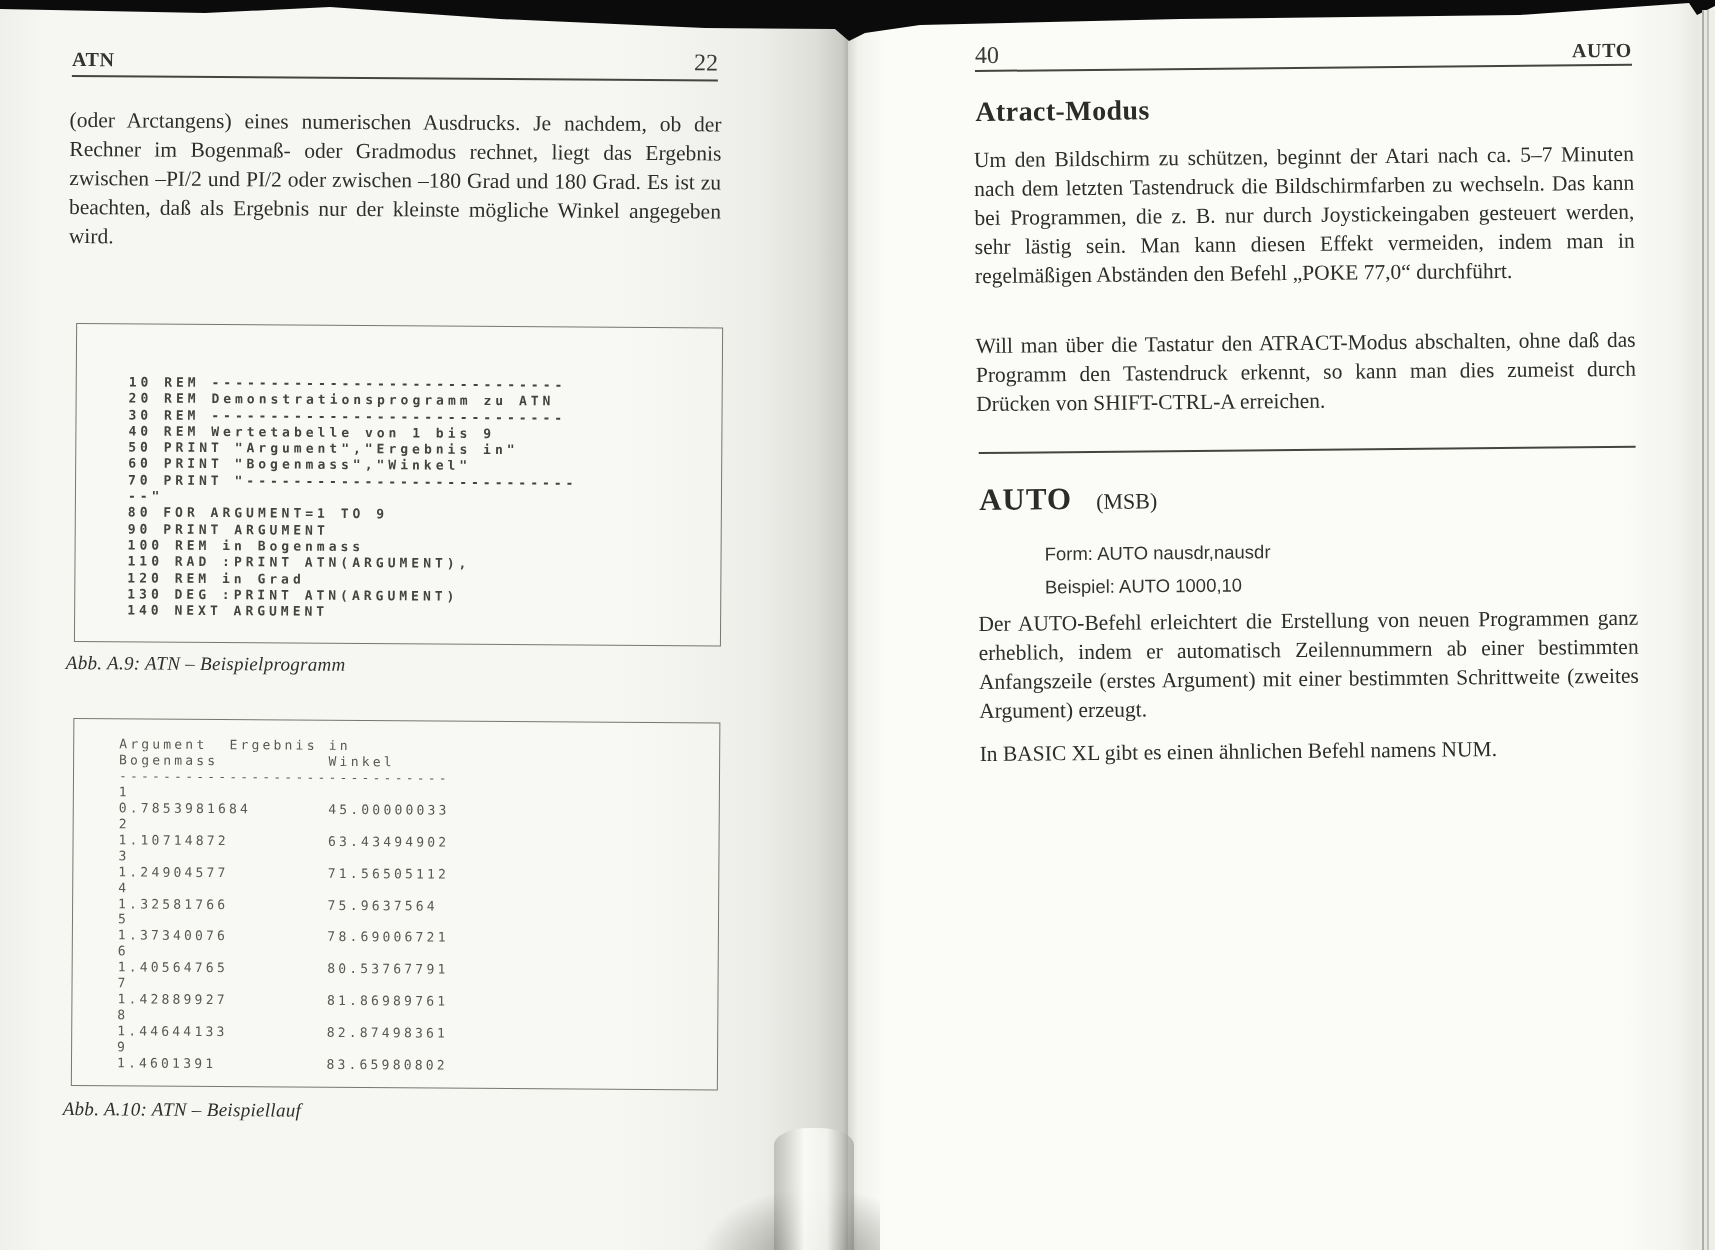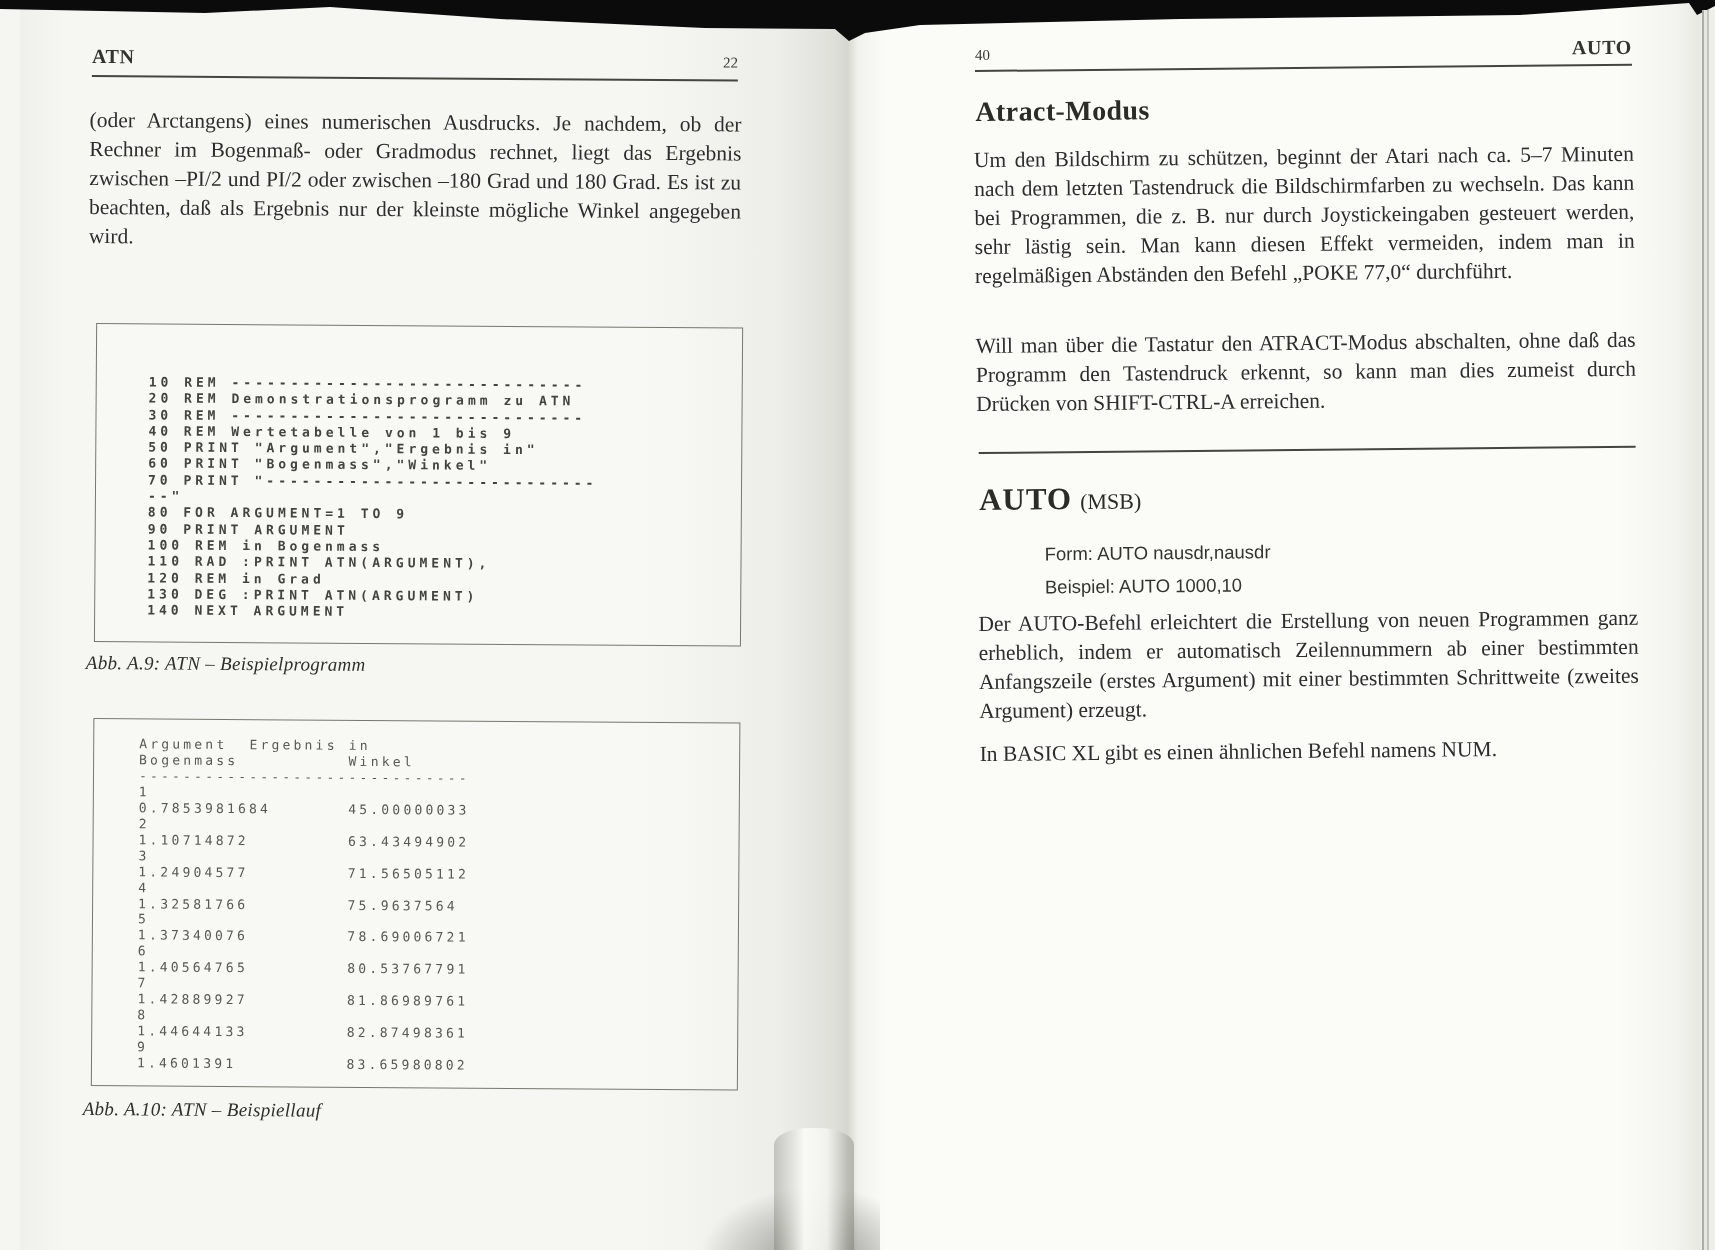--- a/index.html
+++ b/index.html
@@ -2,21 +2,21 @@
 <html><head>
 <meta charset="utf-8">
 <style>
   html,body{margin:0;padding:0;background:#202020;}
   .book{position:relative;width:1715px;height:1250px;overflow:hidden;
         background:#f5f5f1;font-family:"Liberation Serif",serif;color:#2d2d2b;}
 
   
   .page-left{position:absolute;left:0;top:0;width:848px;height:1250px;
     background:linear-gradient(to right,#efefeb 0,#f6f6f2 45px,#f6f6f2 620px,
-      #ededE9 760px,#dfdfda 815px,#cbcbc5 842px,#b4b4ae 848px);margin-left:20px;}
+      #ededE9 760px,#dfdfda 815px,#cbcbc5 842px,#b4b4ae 848px);}
   .page-right{position:absolute;left:848px;top:0;width:867px;height:1250px;
     background:linear-gradient(to right,#d8d8d2 0,#f1f1ed 10px,#fbfbf8 38px,
       #fbfbf8 770px,#f3f3ef 828px,#e9e9e4 850px,#f2f2ee 860px,#f4f4f0 867px);}
   .pl-inner{position:absolute;inset:0;transform:rotate(0.4deg);transform-origin:70px 60px;}
   .pr-inner{position:absolute;inset:0;transform:rotate(-0.55deg);transform-origin:130px 70px;}
 
   
   .top-band{position:absolute;left:0;top:0;width:1715px;height:44px;background:#0b0b0b;
     clip-path:polygon(0 0,1715px 0,1715px 6px,1697px 15px,1689px 3px,1520px 15px,
       1180px 19px,920px 25px,865px 33px,849px 41px,835px 29px,705px 28px,
@@ -28,21 +28,21 @@
       rgba(66,66,60,0.16) 55%,rgba(66,66,60,0) 78%);}
   .page-curl{position:absolute;left:774px;top:1128px;width:80px;height:122px;
     border-radius:45% 45% 0 0/14% 14% 0 0;
     background:linear-gradient(to right,rgba(96,96,90,0.30),rgba(250,250,246,0.95) 38%,
       rgba(243,243,239,0.92) 66%,rgba(105,105,99,0.38));}
 
   
   .running-head{position:absolute;display:flex;justify-content:space-between;
     align-items:baseline;font-size:20px;}
   .rh-title{font-weight:bold;letter-spacing:0.6px;color:#33332f;}
-  .rh-num{font-size:15px;color:#3a3a36;}
+  .rh-num{font-size:24px;color:#3a3a36;}
   .head-rule{position:absolute;height:2px;background:#45453f;}
   .para{position:absolute;margin:0;font-size:21.5px;line-height:29px;
     text-align:justify;color:#2d2d2b;}
 
   
   .lp-head{left:72px;top:45px;width:646px;}
   .lp-rule{left:72px;top:75px;width:646px;}
   .lp-para{left:70px;top:106px;width:652px;}
   .fig-box{position:absolute;border:1.5px solid #77776f;background:rgba(255,255,255,0.25);}
   .listing-box{left:78px;top:323px;width:645px;height:317px;}
@@ -59,21 +59,21 @@
   
   .rp-head{left:127px;top:42px;width:657px;}
   .rp-rule{left:127px;top:70px;width:657px;}
   .atract-heading{position:absolute;left:127px;top:96px;margin:0;
     font-size:28px;font-weight:bold;letter-spacing:0.4px;color:#2b2b27;}
   .rp-para1{left:125px;top:146px;width:660px;}
   .rp-para2{left:125px;top:332px;width:660px;}
   .divider-rule{left:127px;top:452px;width:657px;}
   .auto-heading{position:absolute;left:127px;top:482px;margin:0;color:#2b2b27;}
   .auto-kw{font-size:31px;font-weight:bold;letter-spacing:1px;}
-  .auto-msb{font-size:22px;font-weight:normal;margin-left:8px;}
+  .auto-msb{font-size:22px;font-weight:normal;margin-left:24px;}
   .syntax{position:absolute;left:192px;top:538px;
     font-family:"Liberation Sans",sans-serif;font-size:18.5px;line-height:33px;color:#34342f;}
   .rp-para3{left:125px;top:610px;width:660px;}
   .rp-para4{left:125px;top:740px;width:660px;text-align:left;}
 </style>
 </head>
 <body>
 
 <div class="book">
 

